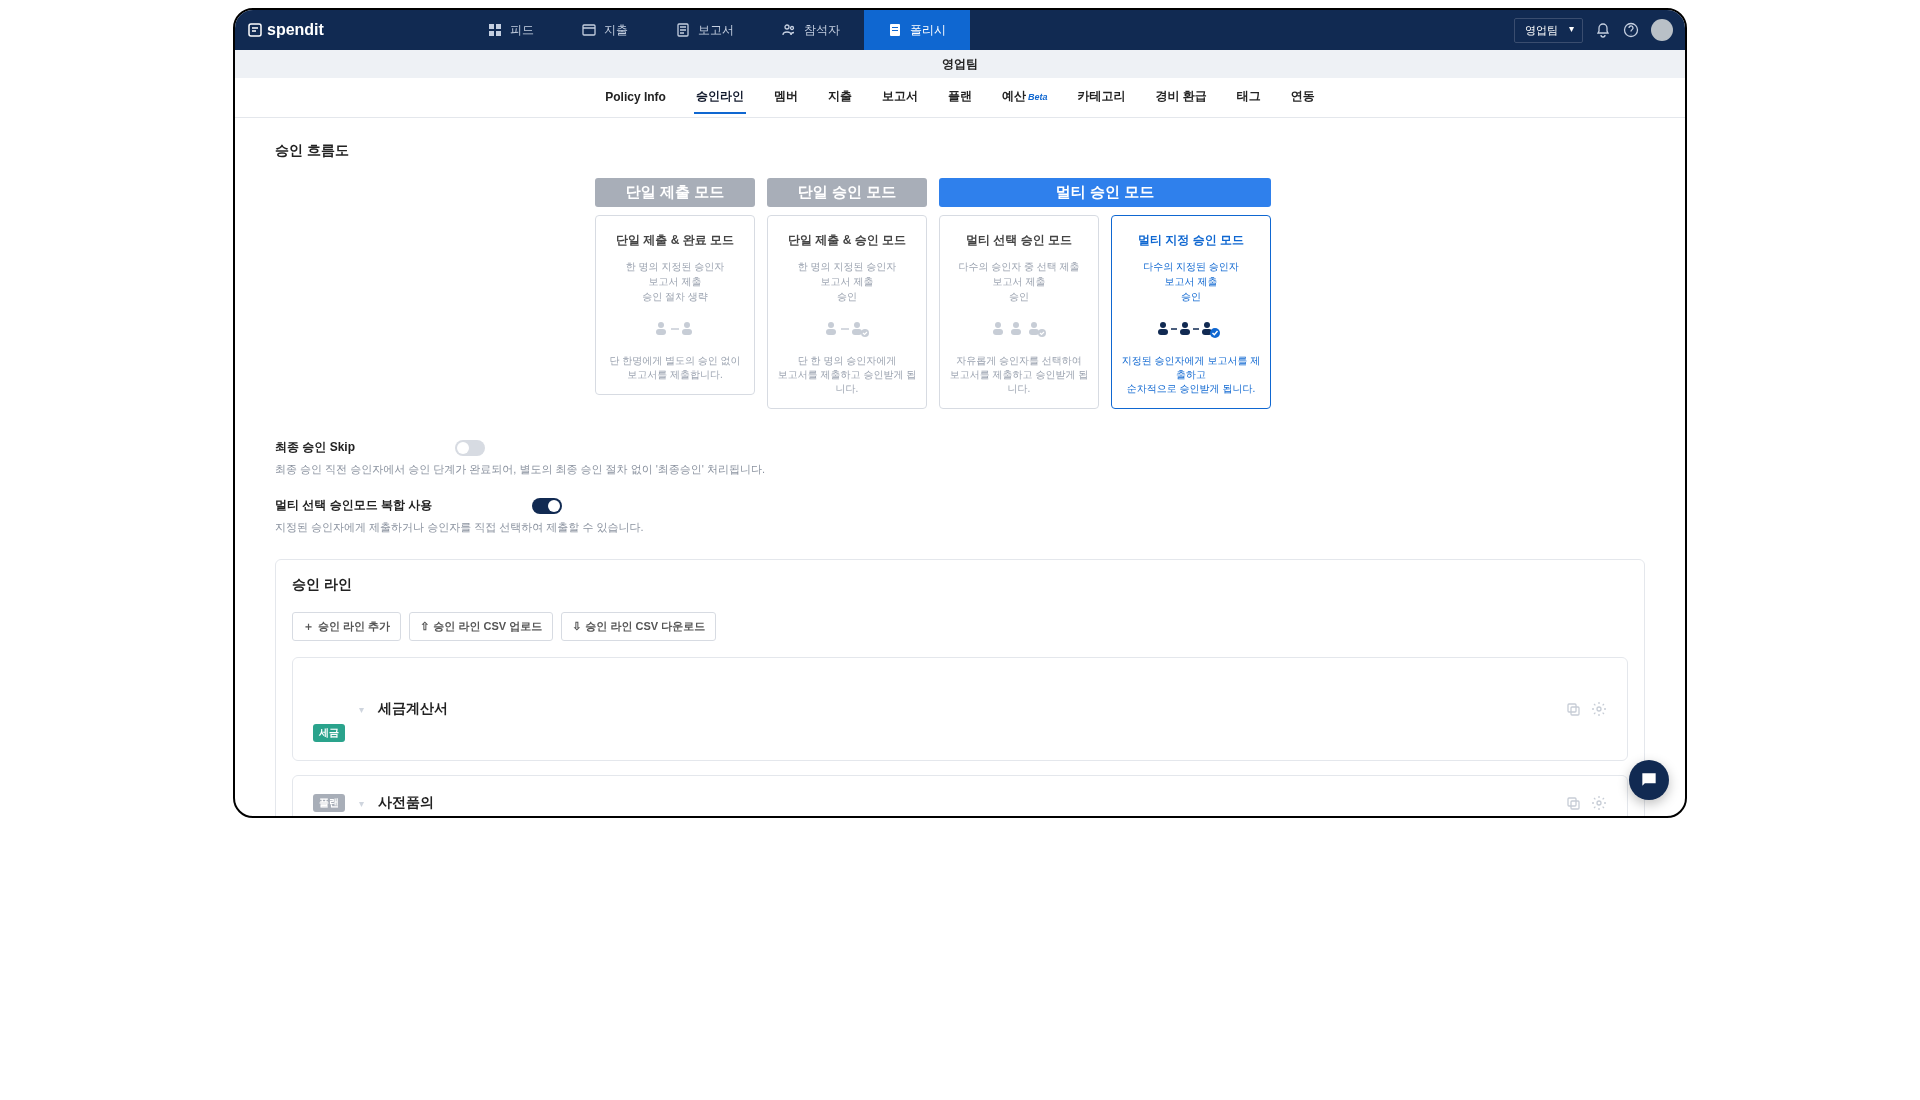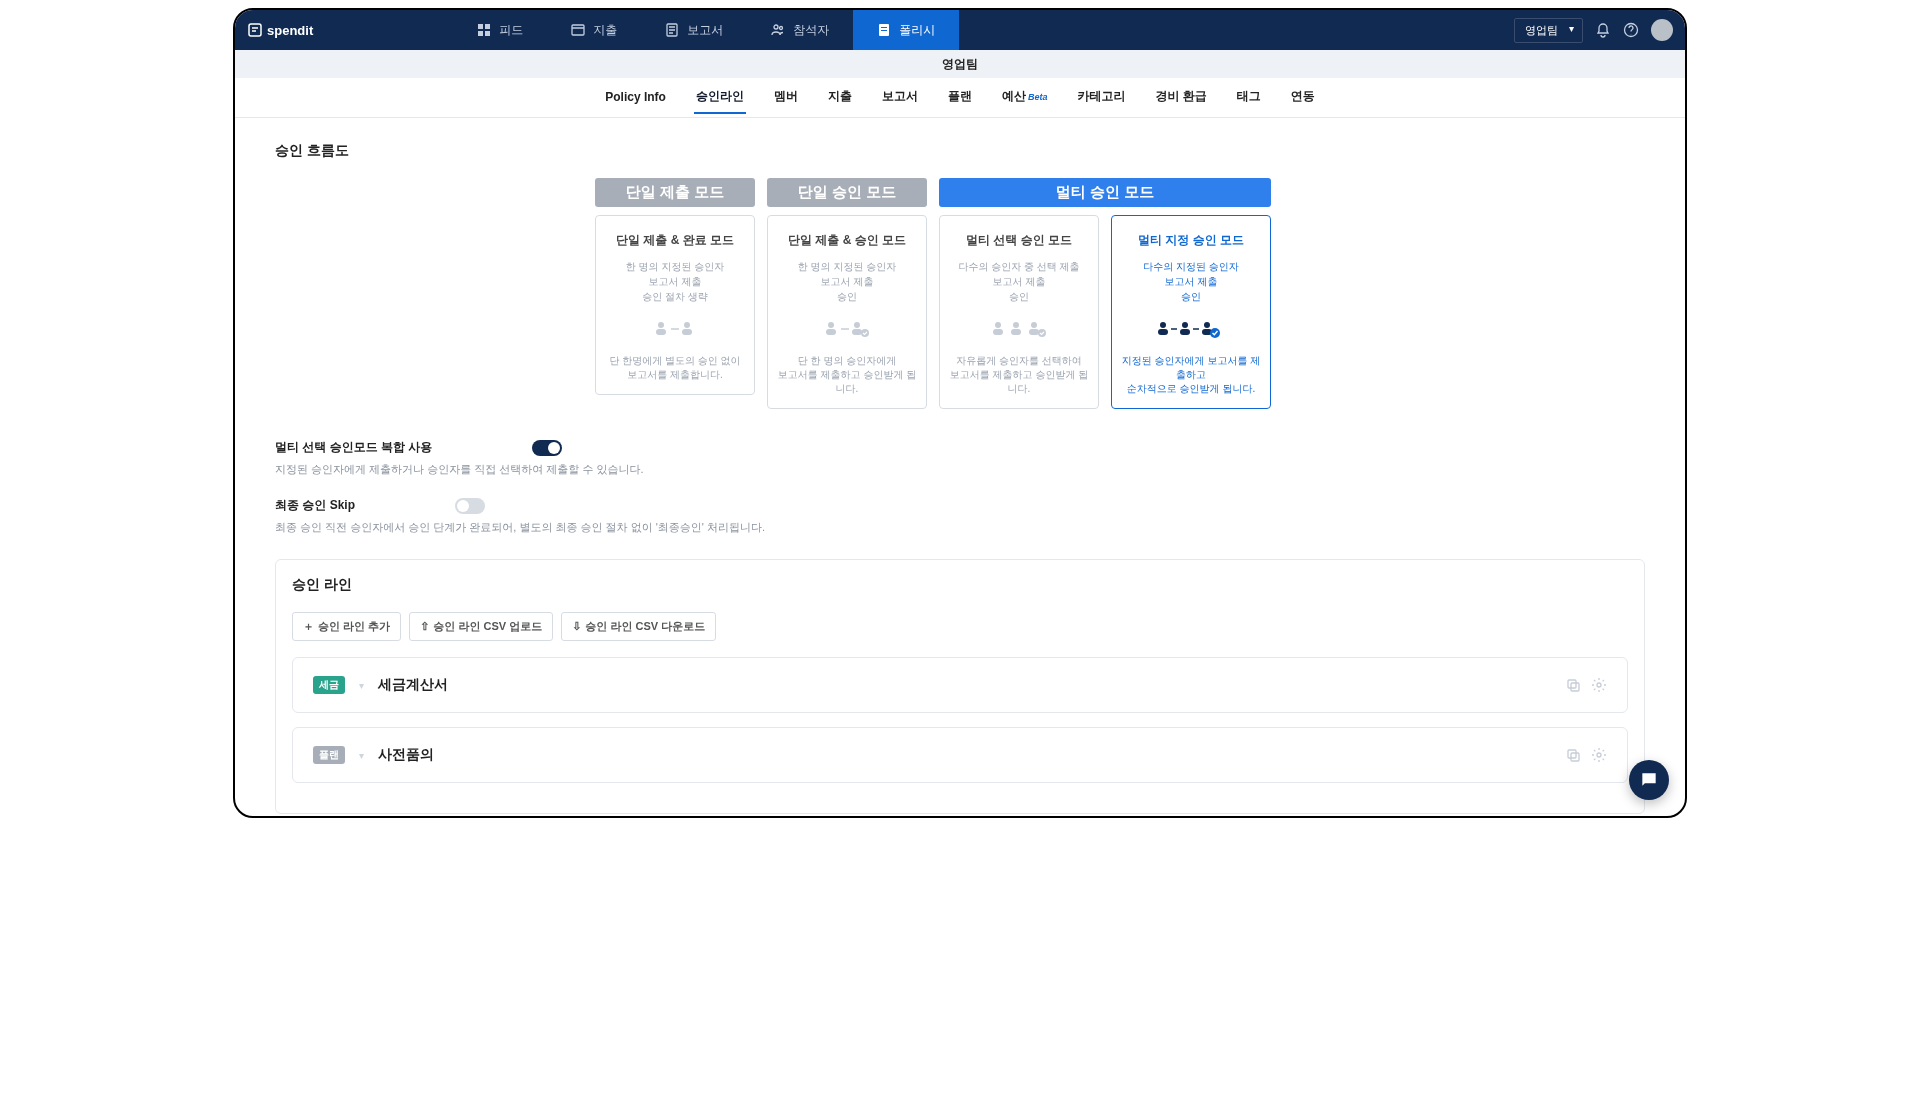--- a/index.html
+++ b/index.html
@@ -1,20 +1,20 @@
 <!DOCTYPE html>
 <html><head>
 <meta charset="utf-8">
 <style>
 * { margin: 0; padding: 0; box-sizing: border-box; }
 body { font-family: -apple-system, BlinkMacSystemFont, "Segoe UI", sans-serif; background: #fff; color: #222; }
 .app-frame { width: 1454px; height: 810px; border: 2px solid #000; border-radius: 20px; margin: 8px auto; overflow: hidden; background: #fff; position: relative; }
 
 .topbar { background: #112a52; height: 40px; display: flex; align-items: center; padding: 0 12px; }
-.logo { display: flex; align-items: center; color: #fff; font-weight: 700; font-size: 13px; gap: 4px; margin-right: 140px; }
+.logo { display: flex; align-items: center; color: #fff; font-weight: 700; font-size: 16px; gap: 4px; margin-right: 140px; }
 .logo-mark { width: 16px; height: 16px; display: inline-flex; }
 .nav { display: flex; align-items: center; }
 .nav-item { display: flex; align-items: center; gap: 8px; padding: 0 24px; height: 40px; color: #c5cfe0; font-size: 12px; cursor: pointer; }
 .nav-item.active { background: #0f67d1; color: #fff; }
 .nav-icon { width: 14px; height: 14px; display: inline-flex; }
 .top-right { margin-left: auto; display: flex; align-items: center; gap: 12px; }
 .team-select { background: transparent; border: 1px solid #3a4d6f; color: #fff; font-size: 11px; padding: 4px 24px 4px 10px; border-radius: 2px; cursor: pointer; position: relative; }
 .team-select::after { content: "▾"; position: absolute; right: 8px; font-size: 10px; }
 .hdr-icon { width: 16px; height: 16px; color: #c5cfe0; cursor: pointer; display: inline-flex; }
 .avatar { width: 22px; height: 22px; border-radius: 50%; background: #b9c0c7; }
@@ -53,21 +53,21 @@
 .toggle.on { background: #112a52; }
 .toggle-knob { position: absolute; width: 12px; height: 12px; border-radius: 50%; background: #fff; top: 2px; }
 .toggle.off .toggle-knob { left: 2px; }
 .toggle.on .toggle-knob { right: 2px; }
 
 .panel { border: 1px solid #e4e7ec; border-radius: 6px; padding: 16px; margin-top: 24px; }
 .btn-row { display: flex; gap: 8px; margin-bottom: 16px; }
 .btn-outline { font-size: 11px; font-weight: 600; padding: 6px 10px; border: 1px solid #d7dbe2; background: #fff; border-radius: 3px; cursor: pointer; display: inline-flex; align-items: center; gap: 4px; color: #555; }
 .line-item { border: 1px solid #e4e7ec; border-radius: 6px; padding: 18px 20px; display: flex; align-items: center; gap: 14px; margin-bottom: 14px; }
 .badge { font-size: 10px; font-weight: 700; padding: 2px 6px; border-radius: 3px; color: #fff; }
-.badge.teal { background: #2aa38c; }
+.badge.teal { background: #2aa38c; margin-top: 48px; }
 .badge.grey { background: #a8aeb8; }
 .chev { color: #cfd5de; font-size: 10px; }
 .line-name { font-size: 14px; font-weight: 700; }
 .line-actions { margin-left: auto; display: flex; gap: 10px; color: #c7cdd6; }
 .sm-icon { width: 16px; height: 16px; cursor: pointer; display: inline-flex; }
 
 .chat-bubble { position: absolute; bottom: 16px; right: 16px; width: 40px; height: 40px; border-radius: 50%; background: #112a52; display: flex; align-items: center; justify-content: center; cursor: pointer; box-shadow: 0 4px 12px rgba(0,0,0,.25); }
 .chat-bubble svg { width: 20px; height: 20px; color: #fff; }
 </style>
 </head>
@@ -283,36 +283,36 @@
             </div>
             <div class="card-foot" style="white-space:pre-line">지정된 승인자에게 보고서를 제출하고
 순차적으로 승인받게 됩니다.</div>
           </div>
         </div>
       </div>
     </div>
 
     <div class="setting-row">
       <div class="setting-label">
+        <span>최종 승인 Skip</span>
+        <span class="toggle off">
+            <span class="toggle-knob"></span>
+          </span>
+      </div>
+      <div class="setting-desc">최종 승인 직전 승인자에서 승인 단계가 완료되어, 별도의 최종 승인 절차 없이 '최종승인' 처리됩니다.</div>
+    </div>
+
+    <div class="setting-row">
+      <div class="setting-label">
         <span>멀티 선택 승인모드 복합 사용</span>
         <span class="toggle on">
             <span class="toggle-knob"></span>
           </span>
       </div>
       <div class="setting-desc">지정된 승인자에게 제출하거나 승인자를 직접 선택하여 제출할 수 있습니다.</div>
-    </div>
-
-    <div class="setting-row">
-      <div class="setting-label">
-        <span>최종 승인 Skip</span>
-        <span class="toggle off">
-            <span class="toggle-knob"></span>
-          </span>
-      </div>
-      <div class="setting-desc">최종 승인 직전 승인자에서 승인 단계가 완료되어, 별도의 최종 승인 절차 없이 '최종승인' 처리됩니다.</div>
     </div>
 
     <div class="panel">
       <div class="section-title">승인 라인</div>
       <div class="btn-row">
         <button class="btn-outline">
             <span>＋</span>
             <span>승인 라인 추가</span>
           </button>
         <button class="btn-outline">

